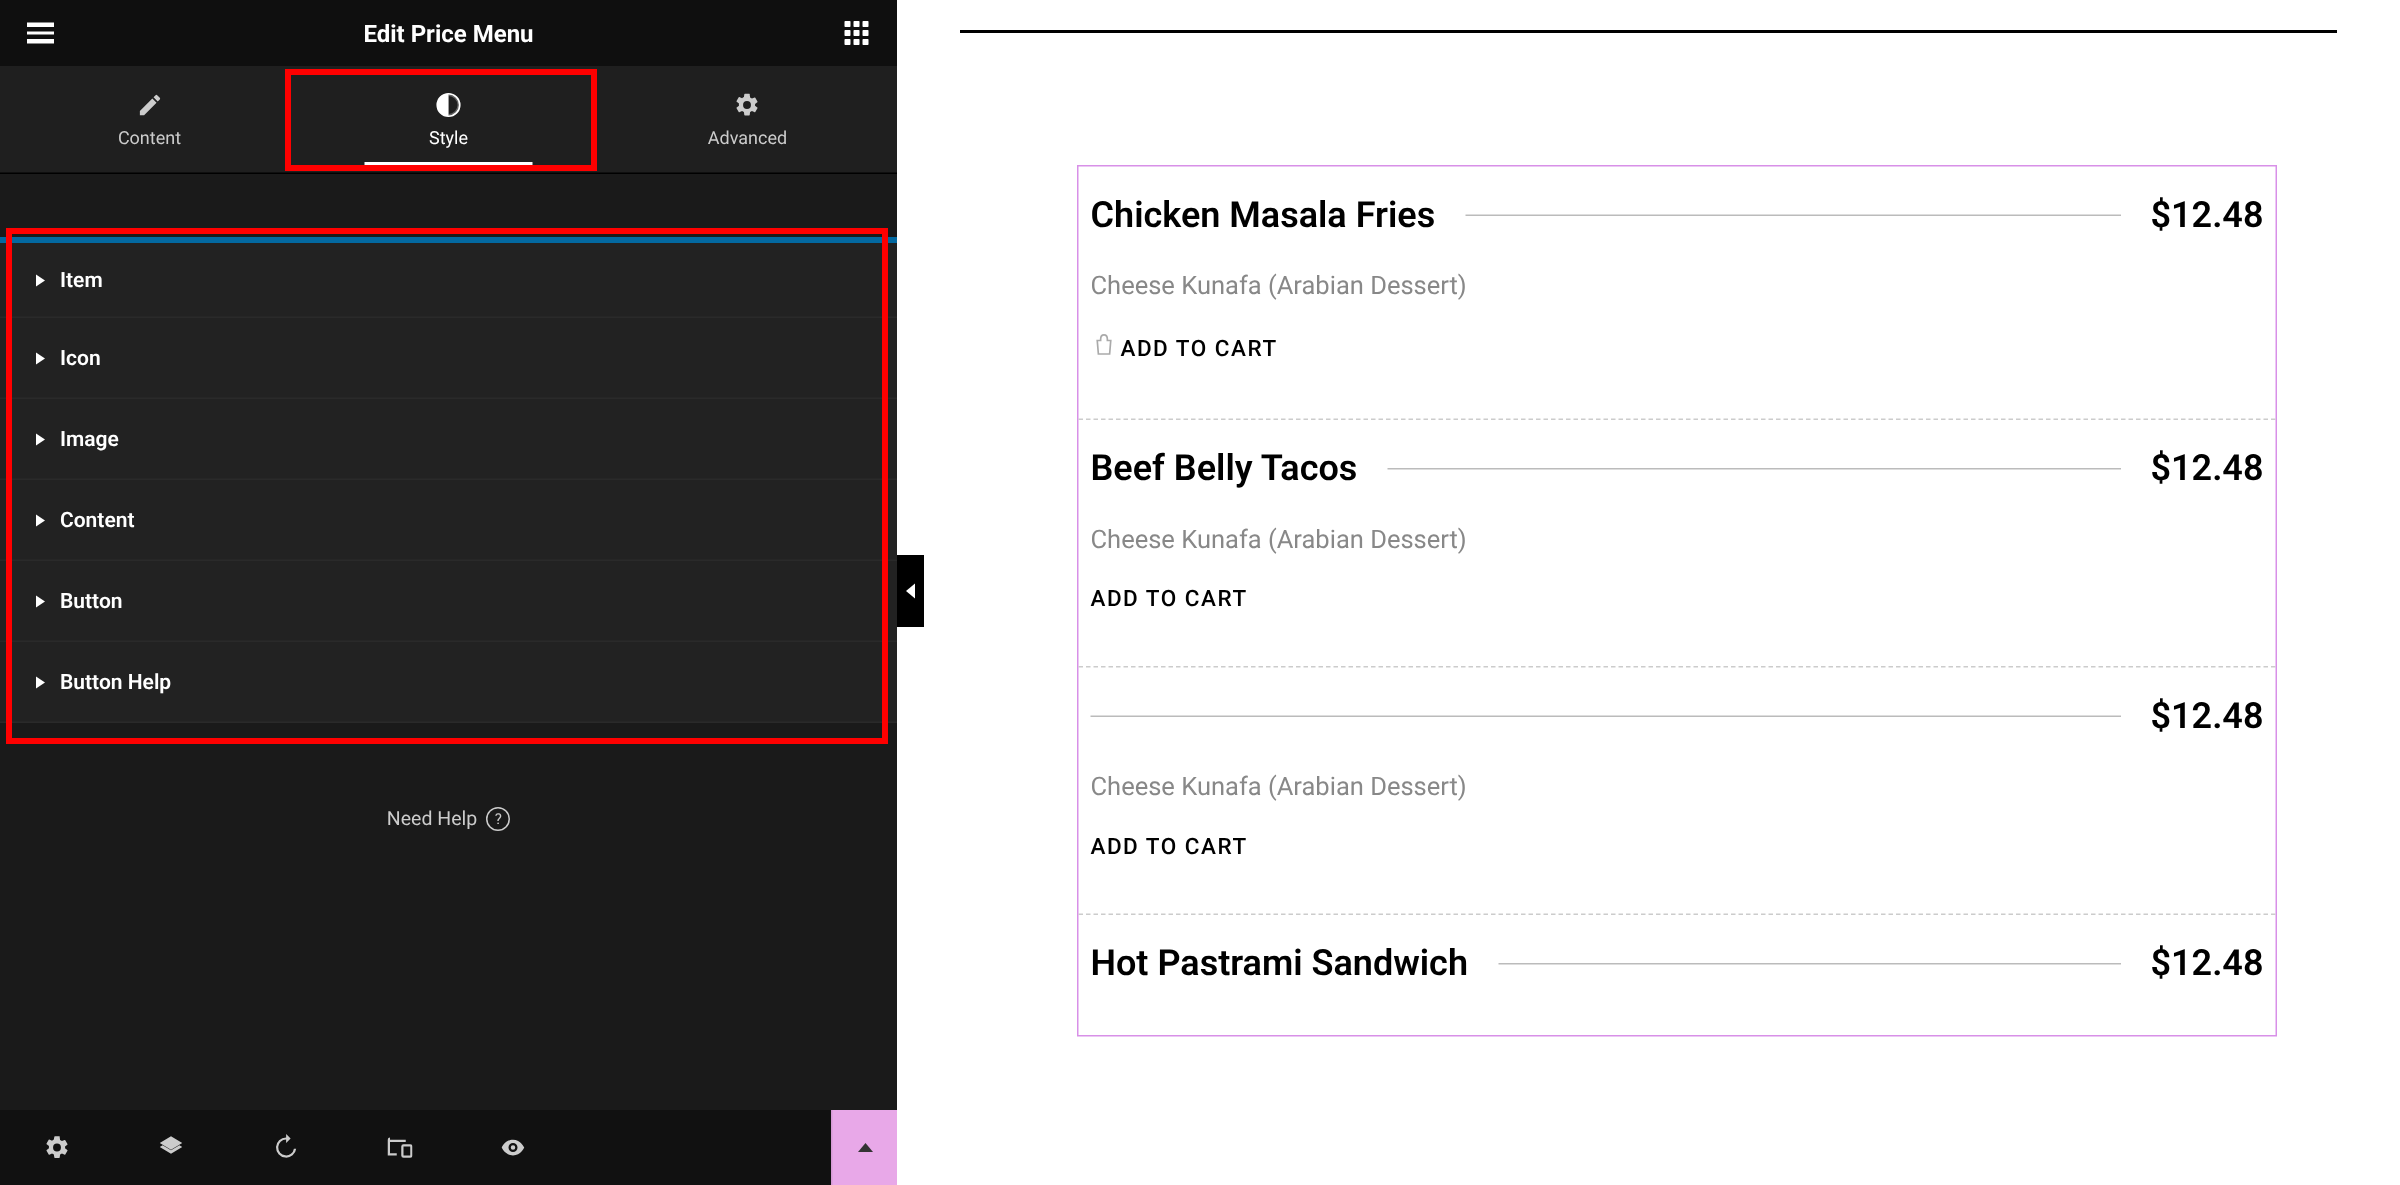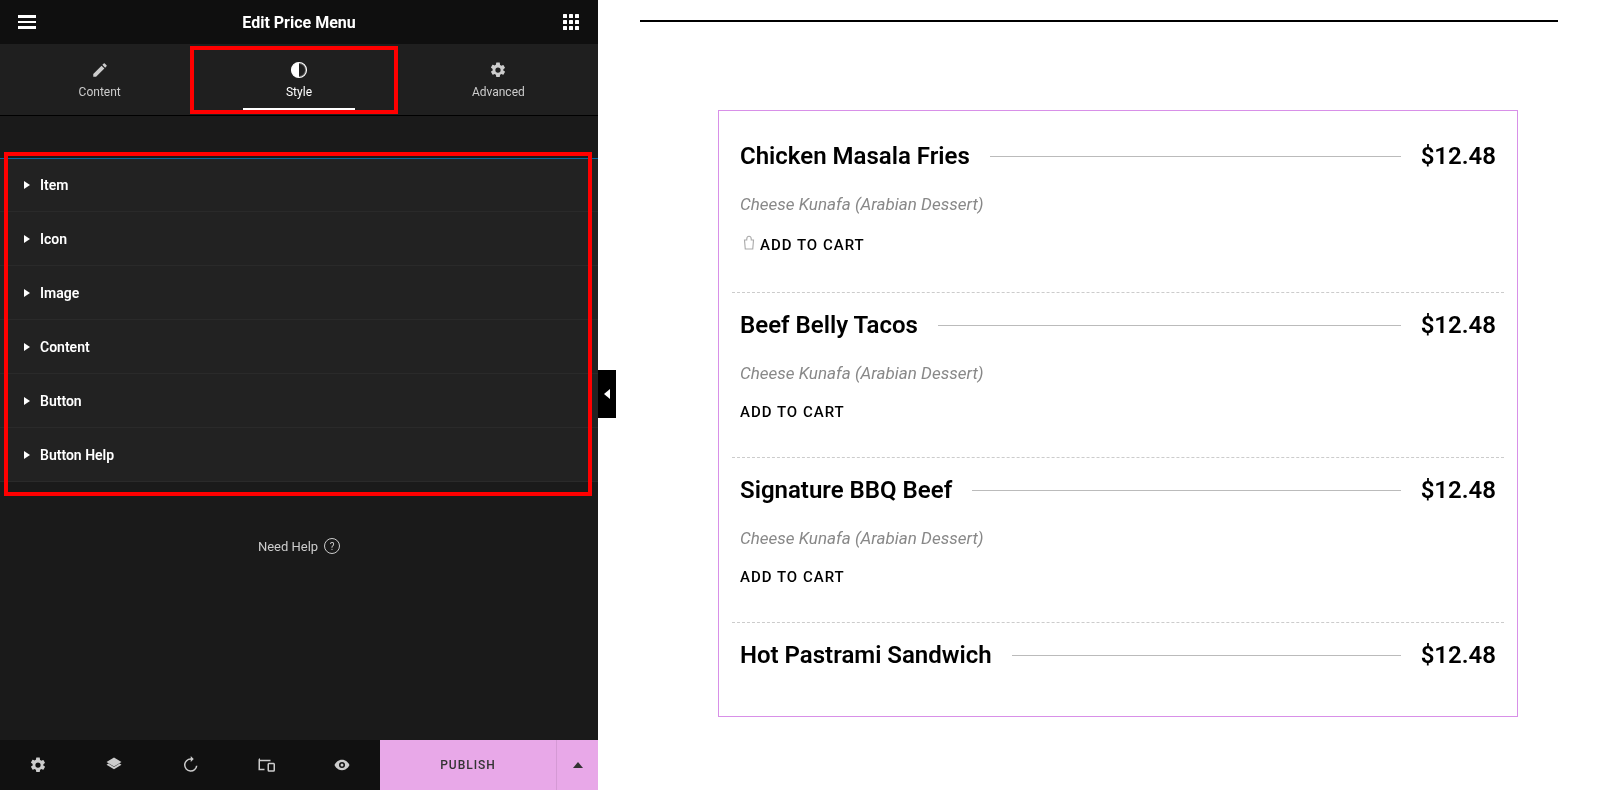--- a/index.html
+++ b/index.html
@@ -97,21 +97,21 @@
       align-items: center;
       padding: 0 24px;
       border-bottom: 1px solid #2a2a2a;
       background: #222;
       cursor: pointer;
       gap: 10px;
       font-size: 14px;
       font-weight: 600;
       color: #fff;
     }
-    .section-row:first-child { border-top: 1px solid #0369a1; }
+    .section-row:first-child { border-top: 4px solid #0369a1; }
     .caret {
       width: 0; height: 0;
       border-top: 4px solid transparent;
       border-bottom: 4px solid transparent;
       border-left: 6px solid #fff;
     }
 
     .need-help {
       padding: 56px 0;
       color: #ccc;
@@ -199,21 +199,21 @@
       padding: 20px 42px;
       overflow: hidden;
     }
     .divider-line {
       border-top: 2px solid #000;
       margin: 0 0 88px 0;
     }
     .menu-widget {
       border: 1.5px solid #d890e8;
       background: #fff;
-      padding: 13px;
+      padding: 0;
       margin-left: 78px;
       margin-right: 40px;
     }
     .menu-item {
       padding: 18px 8px 36px 8px;
       border-bottom: 1px dashed #ccc;
     }
     .menu-item:last-child { border-bottom: none; padding-bottom: 10px; }
     .menu-item-head {
       display: flex;
@@ -233,21 +233,20 @@
     }
     .menu-item-price {
       font-size: 24px;
       font-weight: 600;
       color: #000;
     }
     .menu-item-desc {
       color: #888;
       font-size: 17px;
       margin-bottom: 20px;
-      font-style: italic;
     }
     .add-to-cart {
       display: flex;
       align-items: center;
       gap: 2px;
       font-size: 15px;
       font-weight: 500;
       letter-spacing: 1px;
       cursor: pointer;
     }
@@ -359,23 +358,20 @@
       <div class="footer-icon">
         <svg viewBox="0 0 24 24">
             <path d="M4 5h14v2H4v10h6v2H2V5a2 2 0 0 1 2-2zm12 4h6a2 2 0 0 1 2 2v8a2 2 0 0 1-2 2h-6a2 2 0 0 1-2-2v-8a2 2 0 0 1 2-2zm0 2v8h6v-8h-6z"></path>
           </svg>
       </div>
       <div class="footer-icon">
         <svg viewBox="0 0 24 24">
             <path d="M12 5c-7 0-10 7-10 7s3 7 10 7 10-7 10-7-3-7-10-7zm0 11a4 4 0 1 1 0-8 4 4 0 0 1 0 8zm0-6a2 2 0 1 0 0 4 2 2 0 0 0 0-4z"></path>
           </svg>
       </div>
-    </div>
-    <div class="publish-btn">
-      <span>PUBLISH</span>
     </div>
     <div class="publish-dropdown">
       <span class="chevron-up"></span>
     </div>
   </div>
 
   <div class="collapse-handle">
     <span class="chevron-left-icon"></span>
   </div>
 </div>
@@ -408,21 +404,20 @@
         <span class="menu-item-price">$12.48</span>
       </div>
       <div class="menu-item-desc">Cheese Kunafa (Arabian Dessert)</div>
       <div class="add-to-cart">
         <span>ADD TO CART</span>
       </div>
     </div>
 
     <div class="menu-item">
       <div class="menu-item-head">
-        <span class="menu-item-name">Signature BBQ Beef</span>
         <span class="spacer-line"></span>
         <span class="menu-item-price">$12.48</span>
       </div>
       <div class="menu-item-desc">Cheese Kunafa (Arabian Dessert)</div>
       <div class="add-to-cart">
         <span>ADD TO CART</span>
       </div>
     </div>
 
     <div class="menu-item">

